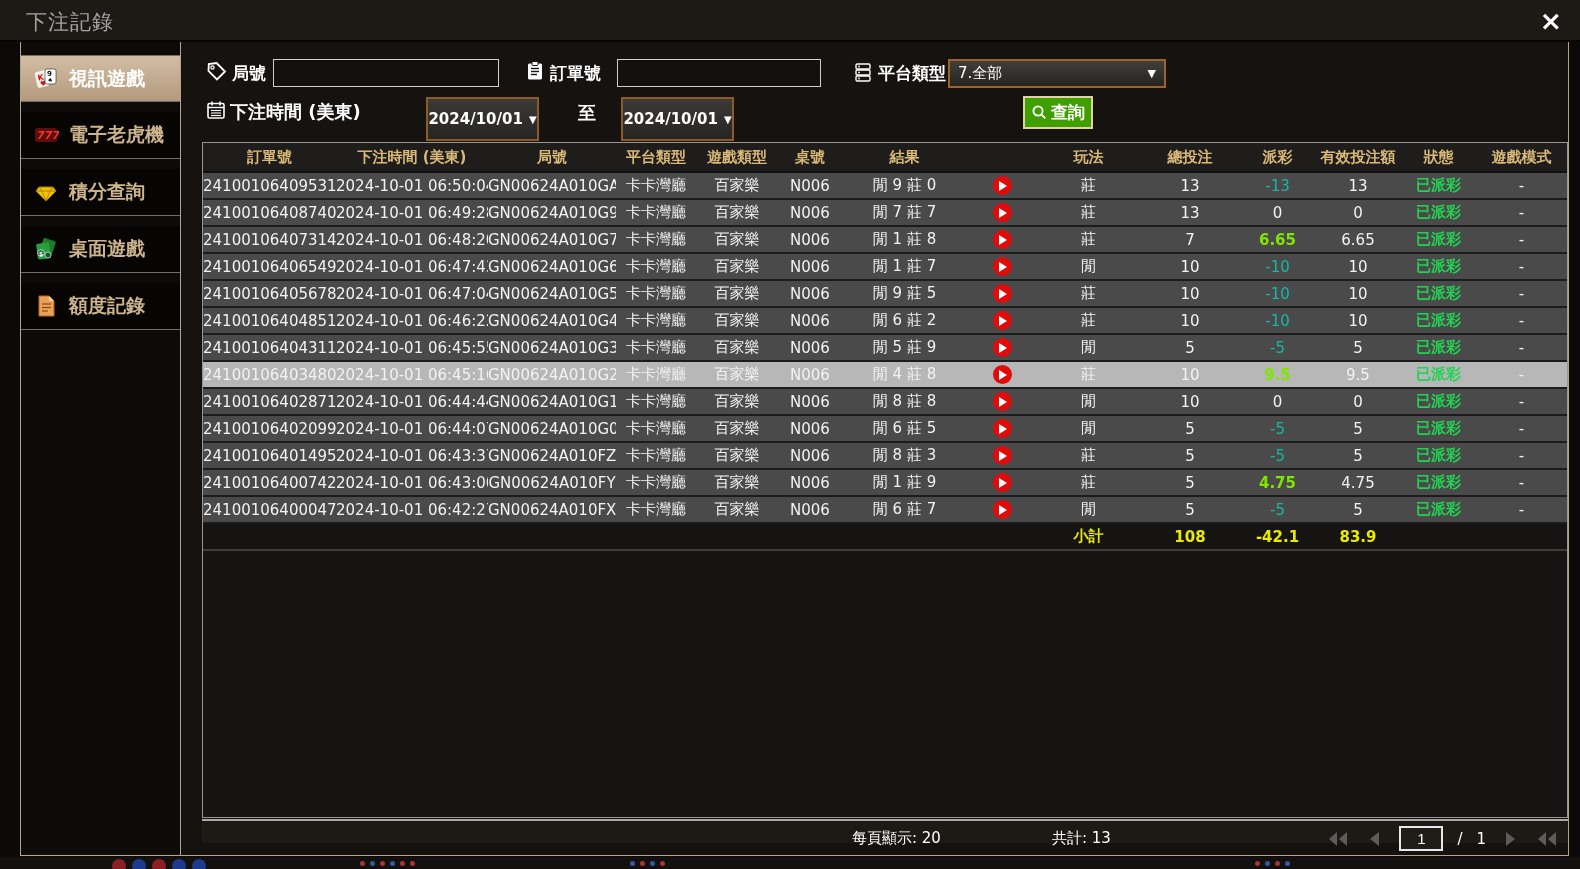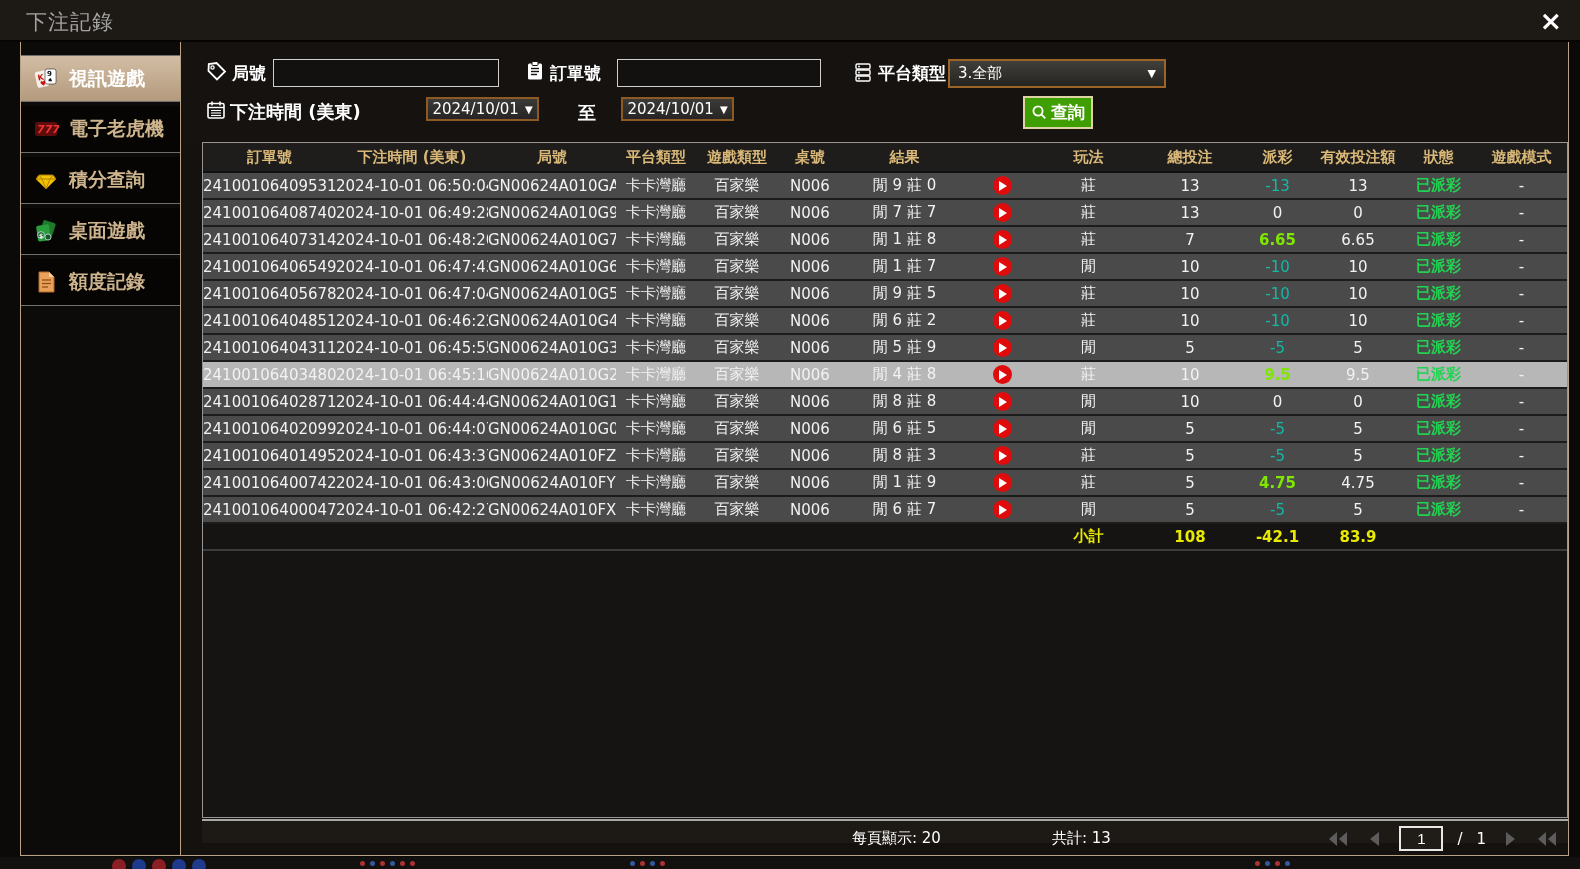--- a/index.html
+++ b/index.html
@@ -14,42 +14,42 @@
   .close-btn { position:absolute; right:18px; top:6px; color:#ffffff; font-size:27px;
     font-weight:bold; cursor:pointer; line-height:30px; }
 
   
   .frame { position:absolute; left:20px; top:42px; width:1549px; height:814px;
     border:1px solid #b9a388; background:#14110e; }
   .side-divider { position:absolute; left:180px; top:42px; width:1px; height:814px; background:#b9a388; }
 
   
   .sidebar { position:absolute; left:21px; top:42px; width:159px; height:812px; background:#0d0b09; }
-  .side-item { position:relative; margin-top:4px; height:47px; display:flex; align-items:center;
+  .side-item { position:relative; margin-top:10px; height:47px; display:flex; align-items:center;
     gap:10px; padding-left:12px; background:#060504; border-bottom:1px solid #6e6e6e;
     color:#cdb48d; font-size:19px; font-weight:bold; cursor:pointer; }
   .side-item:first-child { margin-top:13px; border-top:1px solid #6e6e6e; }
   .side-item.selected { background:linear-gradient(#d2bda4,#b49a7d); color:#ffffff; }
   .side-item.selected::after { content:""; position:absolute; right:-15px; top:50%;
     transform:translateY(-50%); border-left:15px solid #bfa68a;
     border-top:16px solid transparent; border-bottom:16px solid transparent; }
   .side-icon { width:26px; height:26px; display:inline-flex; align-items:center; justify-content:center; flex:0 0 26px; }
 
   
   .filters { position:absolute; left:181px; top:42px; width:1387px; height:100px; background:#151210; }
   .flabel { color:#ffffff; font-size:17px; font-weight:bold; white-space:nowrap; }
   .ficon { width:22px; height:22px; display:inline-block; }
   .txt-input { position:absolute; height:28px; background:#131110; border:1px solid #cfcfcf;
     color:#fff; font-size:15px; padding:0 6px; outline:none; }
   .dropdown { position:absolute; height:29px; background:linear-gradient(#413f3c,#262421);
     border:2px solid #9c6527; color:#ffffff; font-size:15px; display:flex; align-items:center;
     padding:0 8px; cursor:pointer; }
   .dropdown .caret { margin-left:auto; font-size:11px; color:#fff; }
-  .datebox { position:absolute; height:24px; background:linear-gradient(#3c3a37,#272523);
-    border:2px solid #8e5a23; color:#ffffff; font-size:15px; font-weight:normal;
+  .datebox { position:absolute; height:44px; background:linear-gradient(#3c3a37,#272523);
+    border:2px solid #8e5a23; color:#ffffff; font-size:15px; font-weight:bold;
     display:flex; align-items:center; justify-content:center; gap:6px; cursor:pointer; }
   .datebox .caret { font-size:10px; }
   .to-label { color:#ffffff; font-size:18px; font-weight:bold; }
   .search-btn { position:absolute; left:842px; top:54px; width:70px; height:33px;
     background:#3f9e00; border:2px solid #ded3a2; color:#ffffff; font-size:17px; font-weight:bold;
     display:flex; align-items:center; justify-content:center; gap:3px; cursor:pointer; }
 
   
   .grid-wrap { position:absolute; left:202px; top:142px; width:1366px; height:676px;
     border:1px solid #969696; background:#161412; overflow:hidden; }
@@ -181,21 +181,21 @@
         <rect x="4" y="3" width="14" height="5" rx="1.2" fill="none" stroke="#fff" stroke-width="1.4"></rect>
         <rect x="4" y="9" width="14" height="5" rx="1.2" fill="none" stroke="#fff" stroke-width="1.4"></rect>
         <rect x="4" y="15" width="14" height="5" rx="1.2" fill="none" stroke="#fff" stroke-width="1.4"></rect>
         <circle cx="7" cy="5.5" r="0.9" fill="#fff"></circle>
         <circle cx="7" cy="11.5" r="0.9" fill="#fff"></circle>
         <circle cx="7" cy="17.5" r="0.9" fill="#fff"></circle>
       </svg>
   </span>
   <span class="flabel abs" style="left:697px; top:20px;">平台類型</span>
   <div class="dropdown" style="left:767px; top:17px; width:218px;">
-    <span>3.全部</span>
+    <span>7.全部</span>
     <span class="caret">▼</span>
   </div>
 
   <span class="ficon abs" style="left:24px; top:57px;">
     <svg width="22" height="22" viewBox="0 0 22 22">
         <rect x="3" y="4.5" width="16" height="14.5" rx="1.5" fill="none" stroke="#fff" stroke-width="1.6"></rect>
         <line x1="7" y1="2.5" x2="7" y2="6.5" stroke="#fff" stroke-width="1.6"></line>
         <line x1="15" y1="2.5" x2="15" y2="6.5" stroke="#fff" stroke-width="1.6"></line>
         <line x1="3" y1="8.5" x2="19" y2="8.5" stroke="#fff" stroke-width="1.4"></line>
         <line x1="6" y1="11.5" x2="16" y2="11.5" stroke="#fff" stroke-width="1.1"></line>

